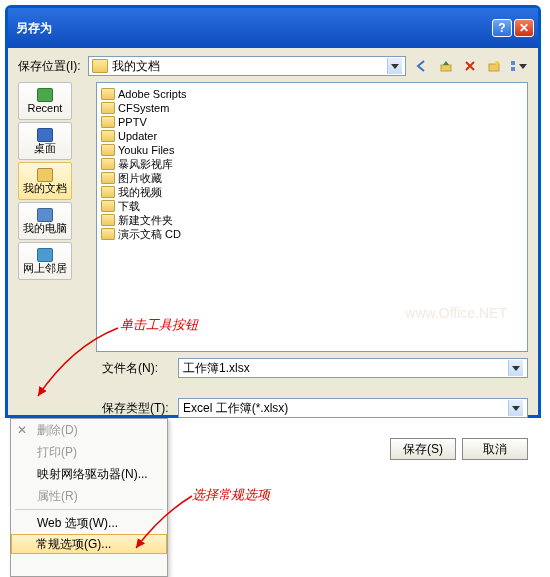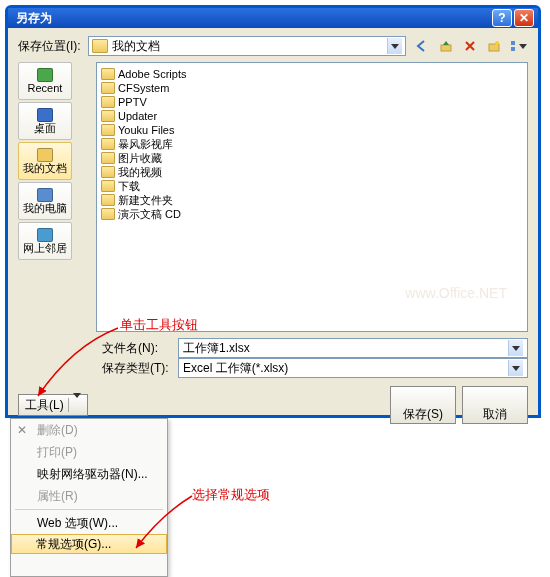--- a/index.html
+++ b/index.html
@@ -1,19 +1,19 @@
 <!DOCTYPE html>
 <html><head>
 <meta charset="utf-8">
 <style>
 * { box-sizing: border-box; margin: 0; padding: 0; font-family: "Microsoft YaHei", SimSun, Arial, sans-serif; font-size: 12px; }
 body { background: #fff; width: 550px; height: 577px; position: relative; }
 
 .dialog { position: absolute; left: 5px; top: 5px; width: 536px; height: 413px; border: 3px solid #0058c8; border-radius: 6px 6px 0 0; background: #ece9d8; }
-.titlebar { height: 20px; background: linear-gradient(#2b70e0,#0d4bbb); display: flex; align-items: center; padding: 0 4px; }
+.titlebar { height: 40px; background: linear-gradient(#2b70e0,#0d4bbb); display: flex; align-items: center; padding: 0 4px; }
 .titlebar .title { color: #fff; font-weight: bold; flex: 1; padding-left: 4px; }
 .win-btn { width: 20px; height: 18px; margin-left: 2px; border: 1px solid #fff; border-radius: 3px; display: flex; align-items: center; justify-content: center; color: #fff; font-weight: bold; }
 .win-help { background: linear-gradient(#6fa9f0,#2b70e0); }
 .win-close { background: linear-gradient(#f08060,#d03010); }
 
 .body { padding: 8px 10px 10px 10px; }
 
 .row1 { display: flex; align-items: center; margin-bottom: 6px; }
 .row1 .lbl { width: 70px; }
 .folder-combo { flex: 1; height: 20px; background: #fff; border: 1px solid #7f9db9; display: flex; align-items: center; padding: 0 3px; margin-right: 6px; }
@@ -30,43 +30,43 @@
 .place .p-icon { width: 16px; height: 14px; }
 .place .p-txt { font-size: 11px; text-align: center; line-height: 1; }
 
 .file-list { flex: 1; background: #fff; border: 1px solid #7f9db9; padding: 4px; overflow: auto; position: relative; }
 .file-item { display: flex; align-items: center; height: 14px; margin-bottom: 0px; }
 .file-item .fi-icon { width: 14px; height: 12px; background: linear-gradient(#ffe9a0,#f0ca60); border: 1px solid #c0a040; border-radius: 1px; margin-right: 3px; }
 .file-item .fi-name { font-size: 11px; }
 .watermark { position:absolute; right:20px; bottom:30px; color:#f2e9e0; font-size:14px; }
 
 .bottom-rows { margin-top: 6px; }
-.brow { display: flex; align-items: center; margin-bottom: 0; }
+.brow { display: flex; align-items: center; margin-bottom: 20px; }
 .brow .blbl { width: 70px; }
 .brow .bcombo { flex: 1; height: 20px; background: #fff; border: 1px solid #7f9db9; display: flex; align-items: center; padding: 0 4px; margin-left: 84px; margin-right: 0; gap: 20px; }
 .brow .bcombo.first { margin-left: 6px; }
 .bcombo .bc-text { flex: 1; }
 .bcombo .bc-drop { width: 15px; height: 16px; background: linear-gradient(#e8f0ff,#c8ddf8); border-left: 1px solid #b6c8e0; display:flex;align-items:center;justify-content:center; }
 
 .footer { display: flex; align-items: center; margin-top: 8px; }
 .tools-btn { height: 22px; padding: 0 6px; border: 1px solid #888; background: linear-gradient(#fefefe,#e8e6da); display: flex; align-items: center; gap: 4px; cursor: pointer; }
 .tools-btn .drop { border-left: 1px solid #aaa; padding-left: 4px; }
 .spacer { flex: 1; }
-.std-btn { height: 38px; width: 66px; border: 1px solid #888; background: linear-gradient(#fefefe,#e8e6da); margin-left: 6px; display:flex;align-items:flex-end;justify-content:center; cursor:pointer; }
+.std-btn { height: 22px; width: 66px; border: 1px solid #888; background: linear-gradient(#fefefe,#e8e6da); margin-left: 6px; display:flex;align-items:center;justify-content:center; cursor:pointer; }
 
 
 .tools-menu { position: absolute; left: 10px; top: 418px; width: 158px; background: #f9f9f7; border: 1px solid #a0a0a0; box-shadow: 2px 2px 4px rgba(0,0,0,.2); }
 .tools-menu .mi { display: flex; align-items: center; height: 22px; padding: 0 8px 0 26px; position: relative; cursor: pointer; }
 .tools-menu .mi.disabled { color: #999; cursor: default; }
 .tools-menu .mi .x-ic { position:absolute; left:6px; color:#888; }
 .tools-menu .sep { height: 1px; background: #d0d0d0; margin: 2px 4px; }
 .tools-menu .mi.hover { background: linear-gradient(#fff3cc,#ffe59a); border: 1px solid #e0b040; height: 20px; margin: 0; padding-left: 24px; }
 
 
-.anno { position: absolute; color: #e00000; font-size: 13px; }
+.anno { position: absolute; color: #e00000; font-size: 13px; font-style: italic; }
 svg.arrow { position: absolute; pointer-events: none; }
 
 .chev { width:0;height:0;border-left:4px solid transparent;border-right:4px solid transparent;border-top:5px solid #333; }
 </style>
 </head>
 <body>
 
 <div class="dialog">
   <div class="titlebar">
     <span class="title">另存为</span>

